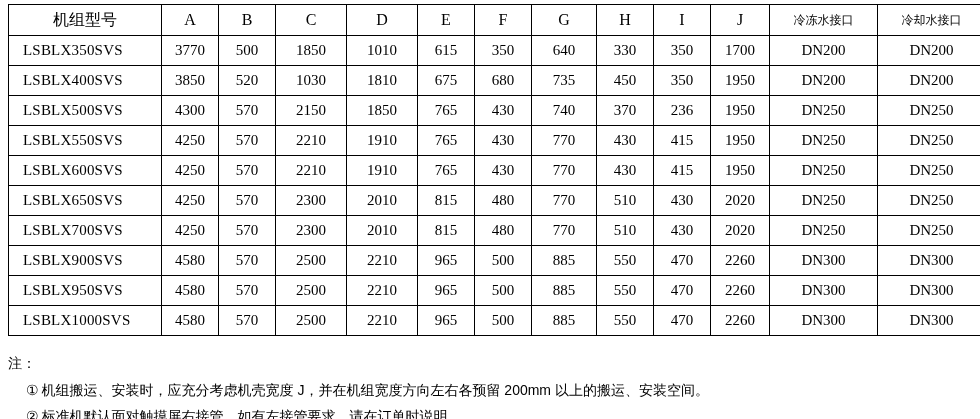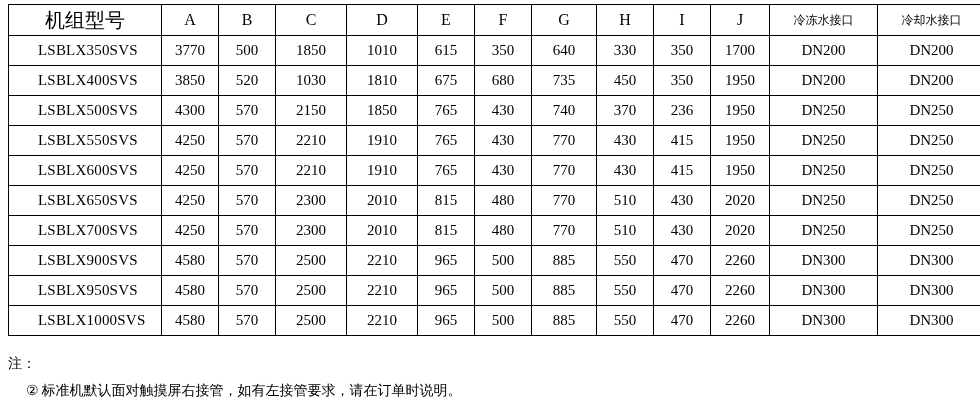--- a/index.html
+++ b/index.html
@@ -37,30 +37,30 @@
     padding: 0;
     white-space: nowrap;
   }
   table.spec thead th {
     font-size: 16px;
     font-weight: normal;
     height: 30px;
   }
   table.spec thead th.model-head {
     font-family: Liberation Sans, sans-serif;
-    font-size: 20px;
+    font-size: 16px;
     margin-left: 23px;
   }
   table.spec thead th.cn-head {
     font-family: "Liberation Sans", sans-serif;
     font-size: 12px;
   }
   table.spec td.model-cell {
     text-align: left;
-    padding-left: 29px;
+    padding-left: 14px;
     font-size: 15px;
     letter-spacing: 0.2px;
   }
   .notes {
     margin: 14px 0 0 8px;
     font-family: "Liberation Sans", sans-serif;
     font-size: 14px;
     line-height: 1.9;
   }
   .notes .note-title {
@@ -249,17 +249,20 @@
         <td>2260</td>
         <td>DN300</td>
         <td>DN300</td>
       </tr>
     </tbody>
   </table>
 
   <div class="notes">
     <div class="note-title">注：</div>
     <div class="note-line">
+      <span class="note-num">①</span><span>机组搬运、安装时，应充分考虑机壳宽度 J，并在机组宽度方向左右各预留 200mm 以上的搬运、安装空间。</span>
+    </div>
+    <div class="note-line">
       <span class="note-num">②</span><span>标准机默认面对触摸屏右接管，如有左接管要求，请在订单时说明。</span>
     </div>
   </div>
 
 </div>
 
 </body></html>

